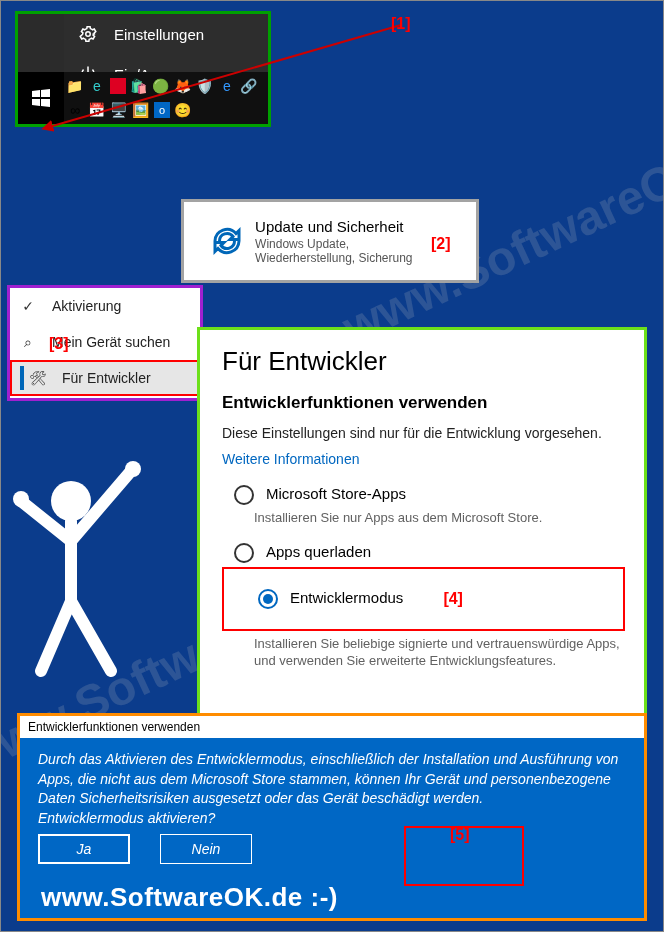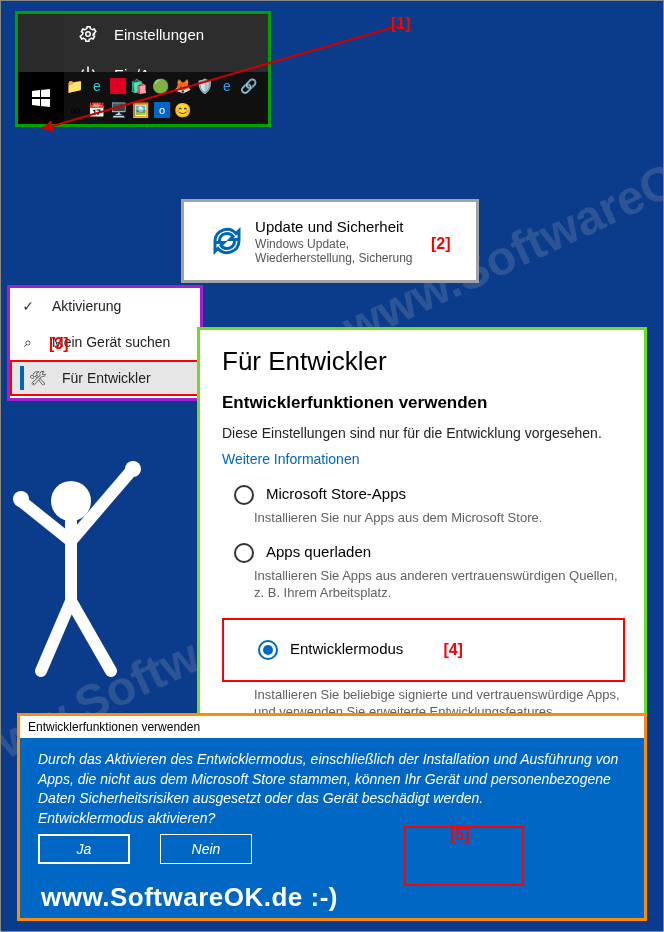--- a/index.html
+++ b/index.html
@@ -369,21 +369,20 @@
   <div class="radio-row">
     <span class="radio-outline"></span>
     <span class="radio-label">Microsoft Store-Apps</span>
   </div>
   <div class="radio-desc">Installieren Sie nur Apps aus dem Microsoft Store.</div>
 
   <div class="radio-row">
     <span class="radio-outline"></span>
     <span class="radio-label">Apps querladen</span>
   </div>
-  <div class="radio-desc">Installieren Sie Apps aus anderen vertrauenswürdigen Quellen, z. B. Ihrem Arbeitsplatz.</div>
 
   <div class="radio-highlight">
     <div class="radio-row" style="margin:16px">
       <span class="radio-outline selected"></span>
       <span class="radio-label">Entwicklermodus</span>
     </div>
     <span class="inner-callout">[4]</span>
   </div>
   <div class="radio-desc">Installieren Sie beliebige signierte und vertrauenswürdige Apps, und verwenden Sie erweiterte Entwicklungsfeatures.</div>
 </div>

